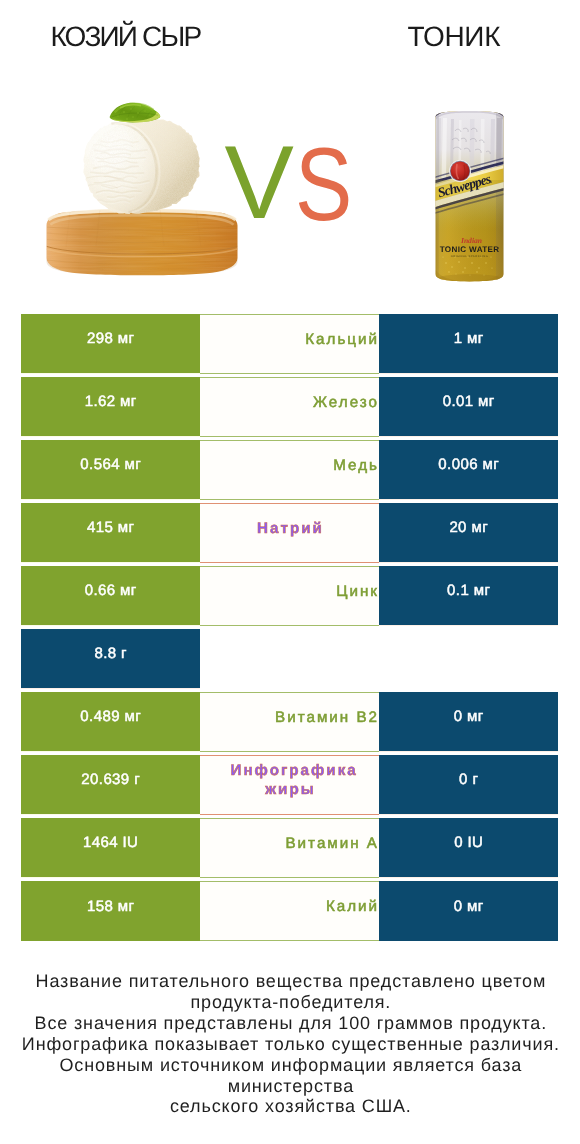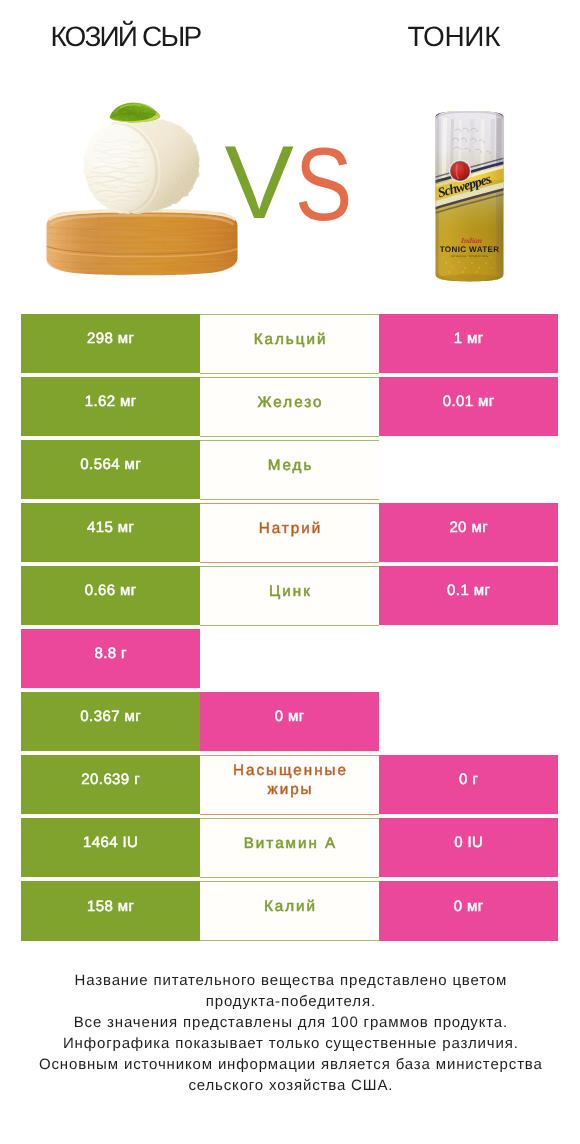--- a/index.html
+++ b/index.html
@@ -23,33 +23,33 @@
   .vs .s{color:#e36c4b;left:294.6px;top:133.0px;transform:scaleX(0.825);}
 
   
   .table{position:absolute;left:21px;top:314px;width:537px;}
   .row{display:flex;height:63px;}
   .cell{box-sizing:border-box;display:flex;align-items:center;justify-content:center;
         text-align:center;width:179px;height:59.8px;font-size:15px;font-weight:400;
         letter-spacing:0.4px;padding-bottom:9.4px;padding-left:0.4px;}
   .cell.l{background:#80a32e;color:#ffffff;border-bottom:1.2px solid #fbfbe8;
           -webkit-text-stroke:0.5px #ffffff;}
-  .cell.r{background:#ec4899;color:#ffffff;border-bottom:1.2px solid #fdf0e7;
+  .cell.r{background:#0c4a6e;color:#ffffff;border-bottom:1.2px solid #fdf0e7;
           -webkit-text-stroke:0.5px #ffffff;}
   .row:last-child .cell.l,.row:last-child .cell.r{border-bottom:none;}
   .cell.m{background:#fffefb;font-size:15.2px;line-height:19px;letter-spacing:2.0px;padding-left:2.0px;
           border-top:1px solid #a3bd69;border-bottom:1px solid #a3bd69;}
   .mlabel{display:block;max-width:120px;}
-  .cell.m.green{color:#7e9e35;-webkit-text-stroke:0.55px #7e9e35;}
-  .cell.m.orange{color:#a16207;-webkit-text-stroke:0.55px #cf6b4b;}
+  .cell.m.green{color:#7e9e35;justify-content:flex-end;-webkit-text-stroke:0.55px #7e9e35;}
+  .cell.m.orange{color:#8b5cf6;font-weight:bold;-webkit-text-stroke:0.55px #cf6b4b;}
   .row.wOrange .cell.m{border-color:#e09173;}
 
   
   .footer{position:absolute;left:0;top:971px;width:580px;text-align:center;
-          font-size:15px;line-height:20.9px;color:#1f1f1f;letter-spacing:0.85px;padding-left:0.85px;}
+          font-size:18px;line-height:20.9px;color:#1f1f1f;letter-spacing:0.85px;padding-left:0.85px;}
 </style>
 </head>
 <body>
 
 <div class="page">
 
   <div class="title left">Козий сыр</div>
   <div class="title right">Тоник</div>
 
   <div class="hero">
@@ -438,46 +438,50 @@
         <div class="cell m green">
           <span class="mlabel">Железо</span>
         </div>
         <div class="cell r">0.01 мг</div>
       </div>
       <div class="row">
         <div class="cell l">0.564 мг</div>
         <div class="cell m green">
           <span class="mlabel">Медь</span>
         </div>
+        <div class="cell r">0.006 мг</div>
       </div>
       <div class="row wOrange">
         <div class="cell l">415 мг</div>
         <div class="cell m orange">
           <span class="mlabel">Натрий</span>
         </div>
         <div class="cell r">20 мг</div>
       </div>
       <div class="row">
         <div class="cell l">0.66 мг</div>
         <div class="cell m green">
           <span class="mlabel">Цинк</span>
         </div>
         <div class="cell r">0.1 мг</div>
       </div>
       <div class="row">
         <div class="cell r">8.8 г</div>
       </div>
       <div class="row">
-        <div class="cell l">0.367 мг</div>
+        <div class="cell l">0.489 мг</div>
+        <div class="cell m green">
+          <span class="mlabel">Витамин B2</span>
+        </div>
         <div class="cell r">0 мг</div>
       </div>
       <div class="row wOrange">
         <div class="cell l">20.639 г</div>
         <div class="cell m orange">
-          <span class="mlabel">Насыщенные жиры</span>
+          <span class="mlabel">Инфографика жиры</span>
         </div>
         <div class="cell r">0 г</div>
       </div>
       <div class="row">
         <div class="cell l">1464 IU</div>
         <div class="cell m green">
           <span class="mlabel">Витамин A</span>
         </div>
         <div class="cell r">0 IU</div>
       </div>

